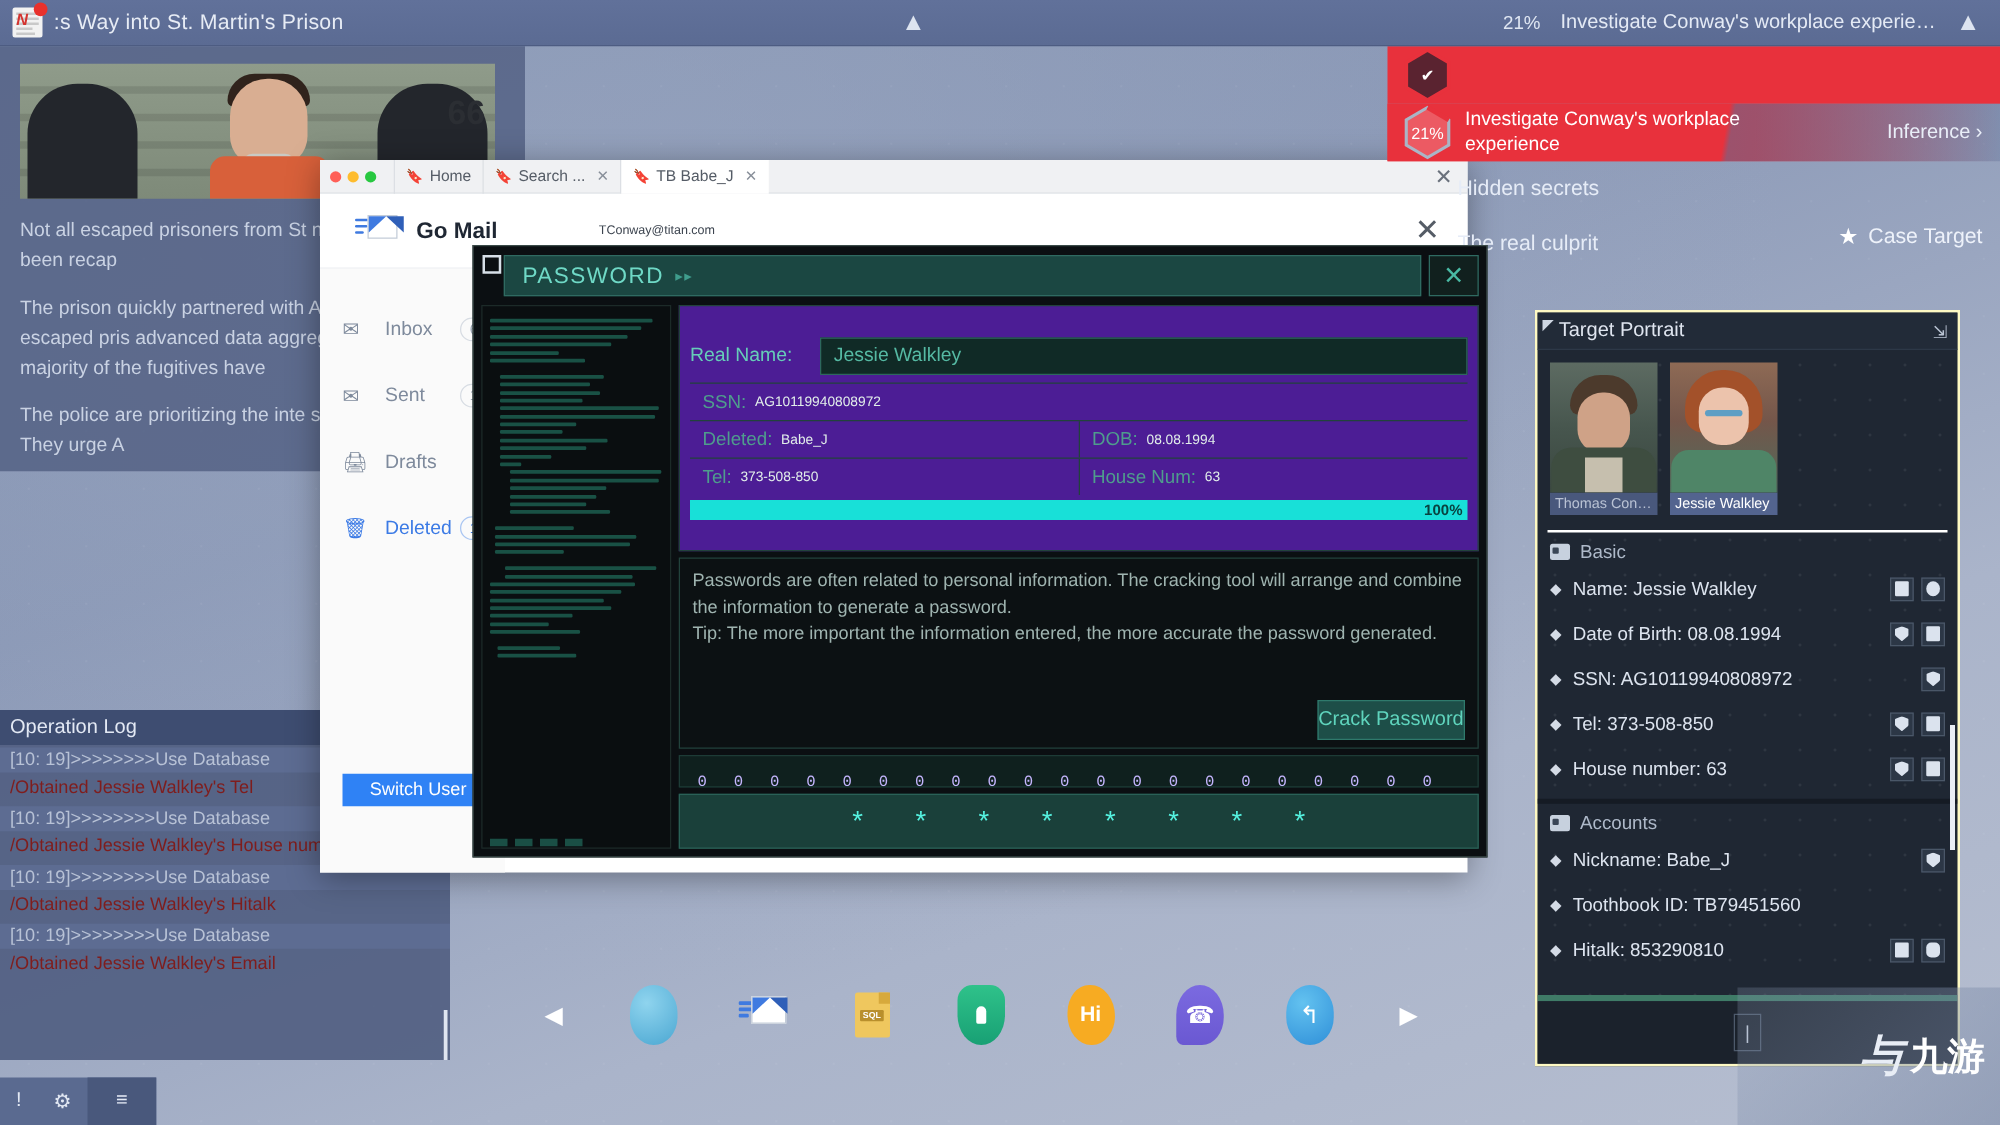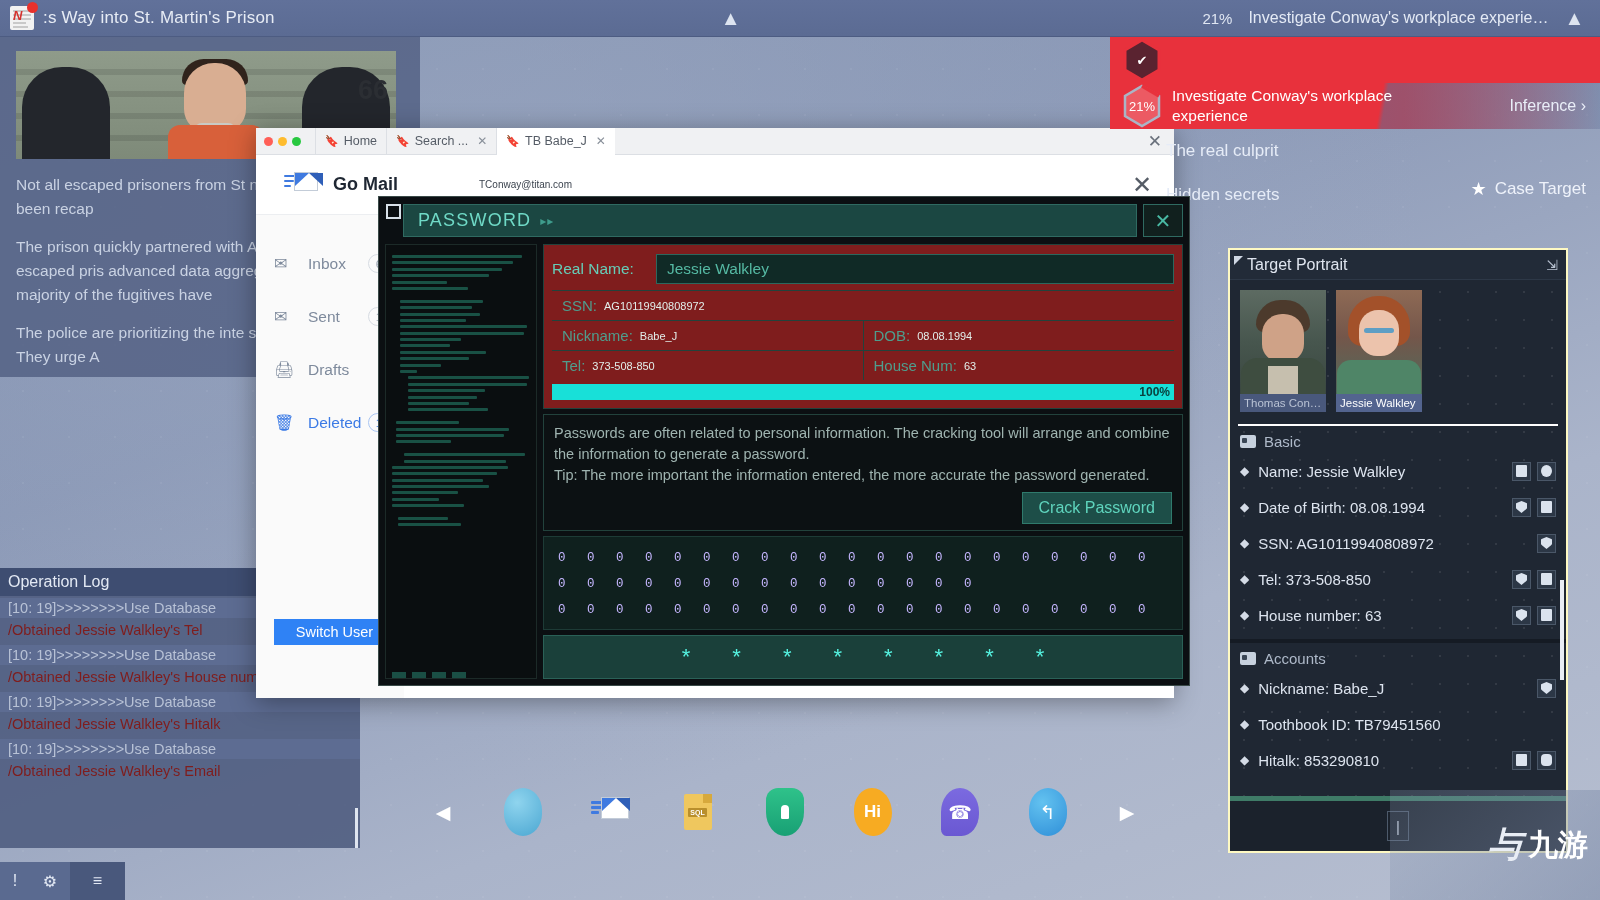--- a/index.html
+++ b/index.html
@@ -310,21 +310,21 @@
     width:152px; background:#0a0e10; border:1px solid #1c2a28; position:relative; overflow:hidden;
     padding:10px 6px;
   }
   .ck-code i {
     display:block; height:3px; background:#1c5d4f; margin-bottom:3.4px; border-radius:1px; opacity:.85;
   }
   .ck-code .strip { position:absolute; left:6px; right:6px; bottom:6px; height:8px; }
   .ck-code .strip span { display:inline-block; width:14px;height:6px;background:#1a4f45;margin-right:6px; }
   .ck-main { flex:1; display:flex; flex-direction:column; gap:5px; }
 
-  .ck-form { background:#7f1d1d; border:1px solid #22423c; padding:8px 8px; }
+  .ck-form { background:#4c1d95; border:1px solid #22423c; padding:24px 8px; }
   .fld-name {
     display:flex; align-items:center; height:32px; margin-bottom:5px;
   }
   .fld-name .lbl { color:#66cdb8; font-size:15.5px; width:104px; }
   .fld-name .inp {
     flex:1; height:30px; background:#102a26; border:1px solid #2d675d;
     display:flex; align-items:center; padding-left:10px; color:#55b9a3; font-size:15.5px;
   }
   .grid-row { display:flex; border-top:1px solid #22423c; }
   .grid-row:first-of-type { border-top:none; }
@@ -335,21 +335,22 @@
   .progress {
     position:relative; height:16px; background:#18e0d8; margin-top:4px;
     display:flex; align-items:center; justify-content:flex-end;
   }
   .progress .pct { color:#09423f; font-size:12px; padding-right:4px; font-weight:bold; }
   .hintbox { background:#0c1113; border:1px solid #22423c; padding:8px 10px 6px 10px; }
   .hintbox p { color:#9fb4b0; font-size:14.5px; line-height:21px; }
   .crackrow { display:flex; justify-content:flex-end; margin-top:6px; }
   .crack-btn {
     background:#1d4e48; border:1px solid #2f7a6c; color:#5fd4bd; font-size:16px;
-    padding:6px 16px;
+    padding:6px 0;
+    margin-top:36px;
   }
   .zeros {
     flex:1; background:#0f201e; border:1px solid #1d3b36; padding:8px 14px;
     color:#c4b5fd; font-size:12.5px; letter-spacing:7px; line-height:26px;
     overflow:hidden; font-family:"Liberation Mono", monospace;
   }
   .stars {
     height:44px; background:#1a403a; border:1px solid #2a6157;
     display:flex; align-items:center; justify-content:center; gap:42px;
   }
@@ -583,21 +584,21 @@
             <span class="inp">Jessie Walkley</span>
           </div>
           <div class="grid-row">
             <div class="gcell">
               <span class="k">SSN:</span>
               <span class="v">AG10119940808972</span>
             </div>
           </div>
           <div class="grid-row">
             <div class="gcell">
-              <span class="k">Nickname:</span>
+              <span class="k">Deleted:</span>
               <span class="v">Babe_J</span>
             </div>
             <div class="gcell">
               <span class="k">DOB:</span>
               <span class="v">08.08.1994</span>
             </div>
           </div>
           <div class="grid-row">
             <div class="gcell">
               <span class="k">Tel:</span>
@@ -789,22 +790,22 @@
         <svg viewBox="0 0 40 44" width="40" height="44">
           <polygon points="20,2 37,12 37,32 20,42 3,32 3,12" fill="rgba(255,255,255,.20)" stroke="#aab5c6" stroke-width="2.5"></polygon>
           <path d="M20,2 L37,12" stroke="#e8313c" stroke-width="3.5" fill="none"></path>
         </svg>
         <span>21%</span>
       </div>
       <div class="obj-label">Investigate Conway's workplace experience</div>
       <div class="obj-inference">Inference ›</div>
     </div>
 
+    <div class="obj-plain">Hidden secrets</div>
     <div class="obj-plain">The real culprit</div>
-    <div class="obj-plain">Hidden secrets</div>
   </div>
 
   <div class="case-target">
     <span class="star">★</span>
     <span>Case Target</span>
   </div>
 
   <div class="topbar">
     <div class="news-icon">
       <div class="lines">

